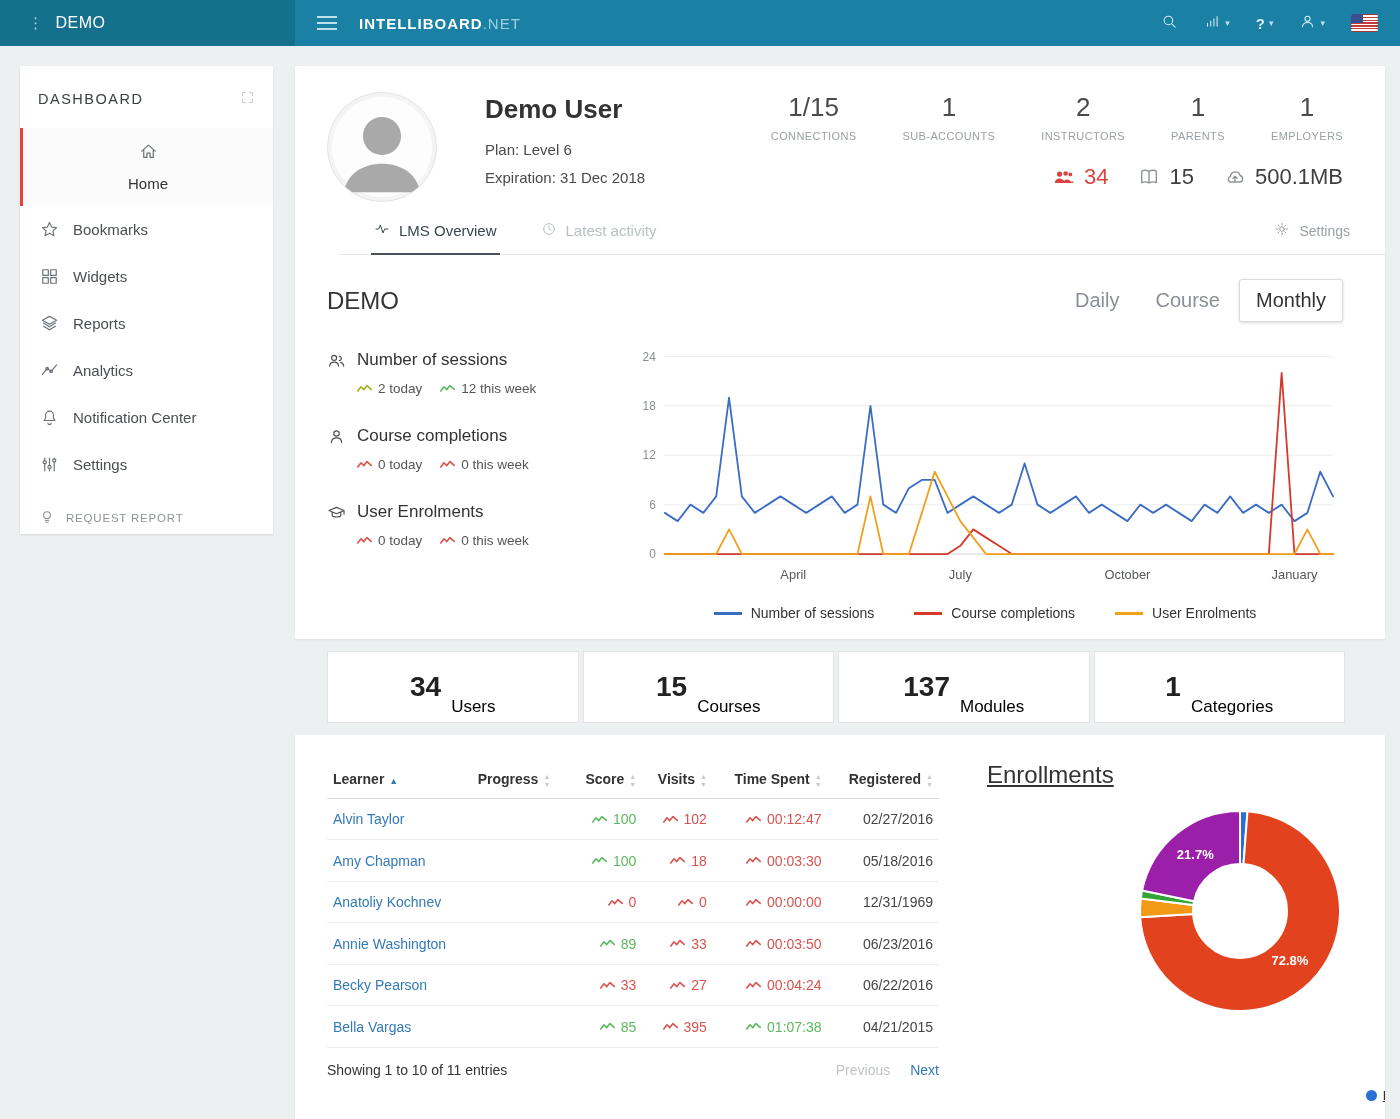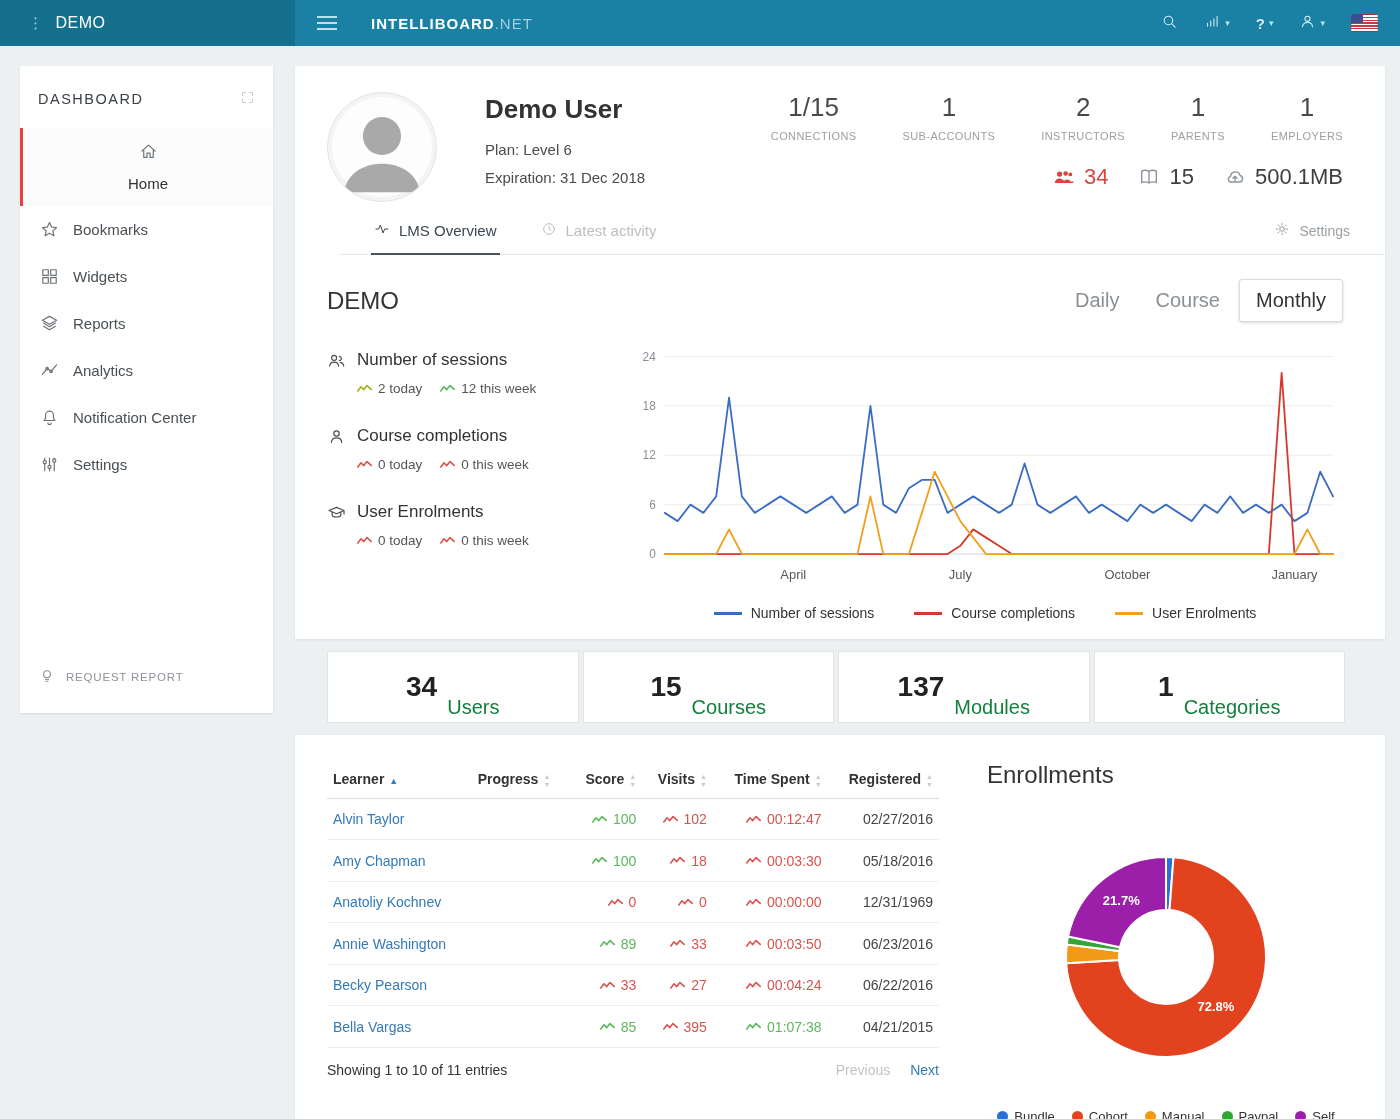--- a/index.html
+++ b/index.html
@@ -16,34 +16,34 @@
   .topbar { display:flex; height:46px; }
   .topbar-brand {
     width:295px; background:#15708e; color:#fff; display:flex; align-items:center;
     padding-left:28px; font-size:16px; letter-spacing:.5px; cursor:pointer;
   }
   .brand-dots { color:#a8cddc; margin-right:12px; font-size:15px; }
   .topbar-main { flex:1; background:#1a81a4; display:flex; align-items:center; color:#fff; padding:0 22px; }
   .hamburger { display:inline-flex; flex-direction:column; gap:4px; margin-right:22px; cursor:pointer; }
   .hamburger i { display:block; width:20px; height:2px; background:#bfe0ec; }
   .logo { font-size:15px; letter-spacing:1px; cursor:pointer; }
-  .logo b { font-weight:700; color:#fff;margin-left:12px; }
+  .logo b { font-weight:700; color:#fff; }
   .logo-suffix { color:#9fcfe2; font-weight:400; }
   .topbar-icons { margin-left:auto; display:flex; align-items:center; gap:26px; color:#d6ecf4; }
   .tb-icon { display:inline-flex; align-items:center; gap:4px; cursor:pointer; font-size:15px; }
   .caret { font-size:9px; color:#bfe0ec; }
   .qmark { font-size:15px; font-weight:700; }
   .flag { width:27px; height:18px; position:relative; border-radius:2px; overflow:hidden; cursor:pointer;
     background:repeating-linear-gradient(180deg,#c43c3c 0 1.4px,#fff 1.4px 2.8px); box-shadow:0 0 0 1px rgba(0,0,0,.15) inset; }
   .flag .canton { position:absolute; top:0; left:0; width:12px; height:9px; background:#3a4f8f; }
 
   
   .layout { display:flex; height:1073px; }
   .sidebar-col { width:295px; flex:0 0 295px; padding:20px 22px 0 20px; }
-  .sidebar-card { background:#fff; box-shadow:0 1px 2px rgba(0,0,0,.1); height:647px; display:flex; flex-direction:column; }
+  .sidebar-card { background:#fff; box-shadow:0 1px 2px rgba(0,0,0,.1); height:468px; display:flex; flex-direction:column; }
   .sidebar-head { padding:24px 18px 20px; display:flex; justify-content:space-between; align-items:center;
     color:#3a3f44; font-size:14.5px; letter-spacing:1.5px; }
   .sidebar-head .icn { color:#c5c9cc; cursor:pointer; }
   .side-item { display:flex; align-items:center; gap:14px; padding:14px 17px; font-size:15px; color:#4a4f54;
     border-left:3px solid transparent; cursor:pointer; }
   .side-item .icn { color:#6b7278; }
   .side-item.active { border-left-color:#e8413c; background:#fbfbfb; color:#2f3336;flex-direction:column; }
   .request-report { margin-top:auto; padding:20px 18px 26px; color:#8d9398; font-size:11.5px;
     letter-spacing:.8px; display:flex; gap:10px; align-items:center; cursor:pointer; }
 
@@ -97,26 +97,26 @@
   .t-green { color:#5cb85c; } .t-red { color:#d9534f; } .t-olive { color:#a3af1d; }
   .spark { display:inline-flex; }
 
   
   .totals-row { display:flex; gap:4px; margin:0 40px 0 32px; }
   .total-box { background:#fff; border:1px solid #e2e4e5; height:72px; display:flex; align-items:center;
     justify-content:center; gap:10px; cursor:pointer; }
   .total-box.first { flex:0 0 160px; font-size:24px; color:#333; }
   .total-box.item { flex:1; }
   .total-value { font-size:28px; color:#222; font-weight:700; }
-  .total-label { font-size:20px; color:#15803d;margin-top:40px; }
+  .total-label { font-size:17px; color:#000000;margin-top:40px; }
 
   
   .bottom-panel { display:flex; padding:26px 40px 0 32px; flex:1; overflow:hidden; }
   .users-col { flex:0 0 612px; display:flex; flex-direction:column; }
-  .enroll-col { flex:1; padding-left:48px; display:flex; flex-direction:column; min-width:0; }
+  .enroll-col { flex:1; padding-left:48px; display:flex; flex-direction:row; min-width:0;text-decoration:underline; }
   .section-title { font-size:24px; color:#333; font-weight:400; margin:0 0 18px; }
 
   table.uo { width:100%; border-collapse:collapse; font-size:14px; }
   table.uo th { text-align:left; color:#333; font-weight:700; padding:10px 6px; border-bottom:1px solid #d9dcde; white-space:nowrap; cursor:pointer; }
   table.uo th.r, table.uo td.r { text-align:right; }
   .sorts { display:inline-flex; flex-direction:column; font-size:7px; line-height:1; color:#c6cacd; margin-left:5px; vertical-align:middle; gap:1px; }
   .sort-single { font-size:9px; color:#337ab7; margin-left:5px; vertical-align:middle; }
   table.uo td { padding:12px 6px; border-bottom:1px solid #ededed; color:#444; white-space:nowrap; }
   td.learner a { color:#337ab7; }
   .pbar { width:72px; height:8px; background:#e2e5e7; }

